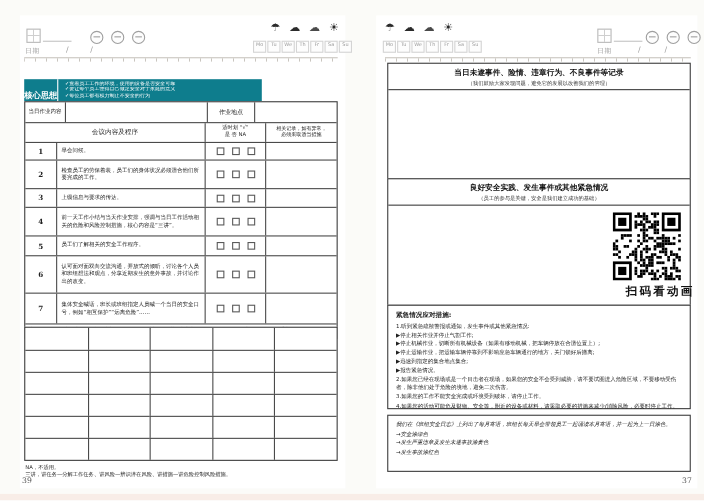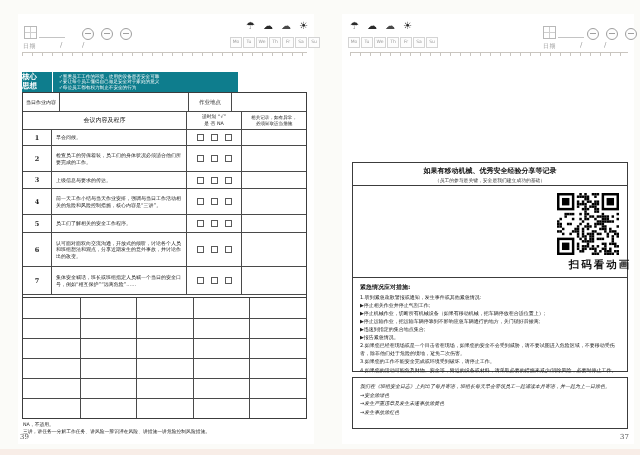--- a/index.html
+++ b/index.html
@@ -22,21 +22,21 @@
   .dayrow{display:flex;gap:1px;}
   .day{width:10px;height:9px;border:1px solid #d4d4d4;font-size:4.5px;color:#9b9b9b;
        text-align:center;line-height:8px;background:#fdfdfd;}
   .ruler{height:4px;border-top:1px solid #c9c5bf;
          background:repeating-linear-gradient(90deg,#c9c5bf 0 1px,transparent 1px 10px);
          background-size:100% 3px;background-repeat:no-repeat;}
   
   .ltitle{font-family:"DejaVu Serif","Liberation Serif",serif;font-weight:bold;font-size:11.5px;
           text-align:center;letter-spacing:1px;color:#111;}
   .teal{display:flex;color:#fff;}
-  .teal .lab{width:30px;display:flex;flex-direction:column;align-items:flex-start;justify-content:center;
+  .teal .lab{width:30px;display:flex;flex-direction:row;align-items:flex-end;justify-content:center;
              font-weight:bold;font-size:7.5px;line-height:1.15;border-right:1px solid #ffffff;}
   .teal .chk{flex:1;padding:2px 0 2px 6px;display:flex;flex-direction:column;justify-content:center;}
   .teal .chk div{font-size:4.6px;line-height:1.35;white-space:nowrap;overflow:hidden;}
   .mtable{border:1px solid #3c3c3c;background:#fff;}
   .trow{display:flex;border-top:1px solid #4a4a4a;}
   .trow:first-child{border-top:none;}
   .tc{border-left:1px solid #4a4a4a;overflow:hidden;box-sizing:border-box;
       display:flex;align-items:center;justify-content:center;text-align:center;}
   .tc:first-child{border-left:none;}
   .tc.left{justify-content:flex-start;text-align:left;}
@@ -287,24 +287,31 @@
       <span class="face"></span>
       <span class="face"></span>
       <span class="face"></span>
     </div>
     <span class="abs datelabel" style="left:201px;top:28px;">日期</span>
     <span class="abs slash" style="left:238px;top:27px;">/</span>
     <span class="abs slash" style="left:262px;top:27px;">/</span>
 
     <div class="abs ruler" style="left:8px;top:38px;width:278px;"></div>
 
+    <div class="abs rbox" style="left:10px;top:43px;width:276px;height:106px;">
+      <div class="rtitle">
+        <div class="t">当日未遂事件、险情、违章行为、不良事件等记录</div>
+        <div class="s">（我们鼓励大家发现问题，避免它的发展以改善我们的管理）</div>
+      </div>
+      <div style="height:76px;"></div>
+    </div>
 
     <div class="abs rbox" style="left:10px;top:148px;width:276px;height:116px;">
       <div class="rtitle">
-        <div class="t">如果有移动机械、优秀安全经验分享等记录</div>
+        <div class="t">良好安全实践、发生事件或其他紧急情况</div>
         <div class="s">（员工的参与是关键，安全是我们建立成功的基础）</div>
       </div>
       <div class="abs" style="left:204px;top:30px;width:62px;height:62px;"><svg width="62" height="62" viewBox="0 0 62 62">
             <rect width="62" height="62" fill="#fff"></rect>
             <rect x="22.32" y="0" width="2.48" height="2.48" fill="#000"></rect>
             <rect x="27.28" y="0" width="2.48" height="2.48" fill="#000"></rect>
             <rect x="34.72" y="0" width="2.48" height="2.48" fill="#000"></rect>
             <rect x="37.2" y="0" width="2.48" height="2.48" fill="#000"></rect>
             <rect x="39.68" y="0" width="2.48" height="2.48" fill="#000"></rect>
             <rect x="19.84" y="2.48" width="2.48" height="2.48" fill="#000"></rect>

